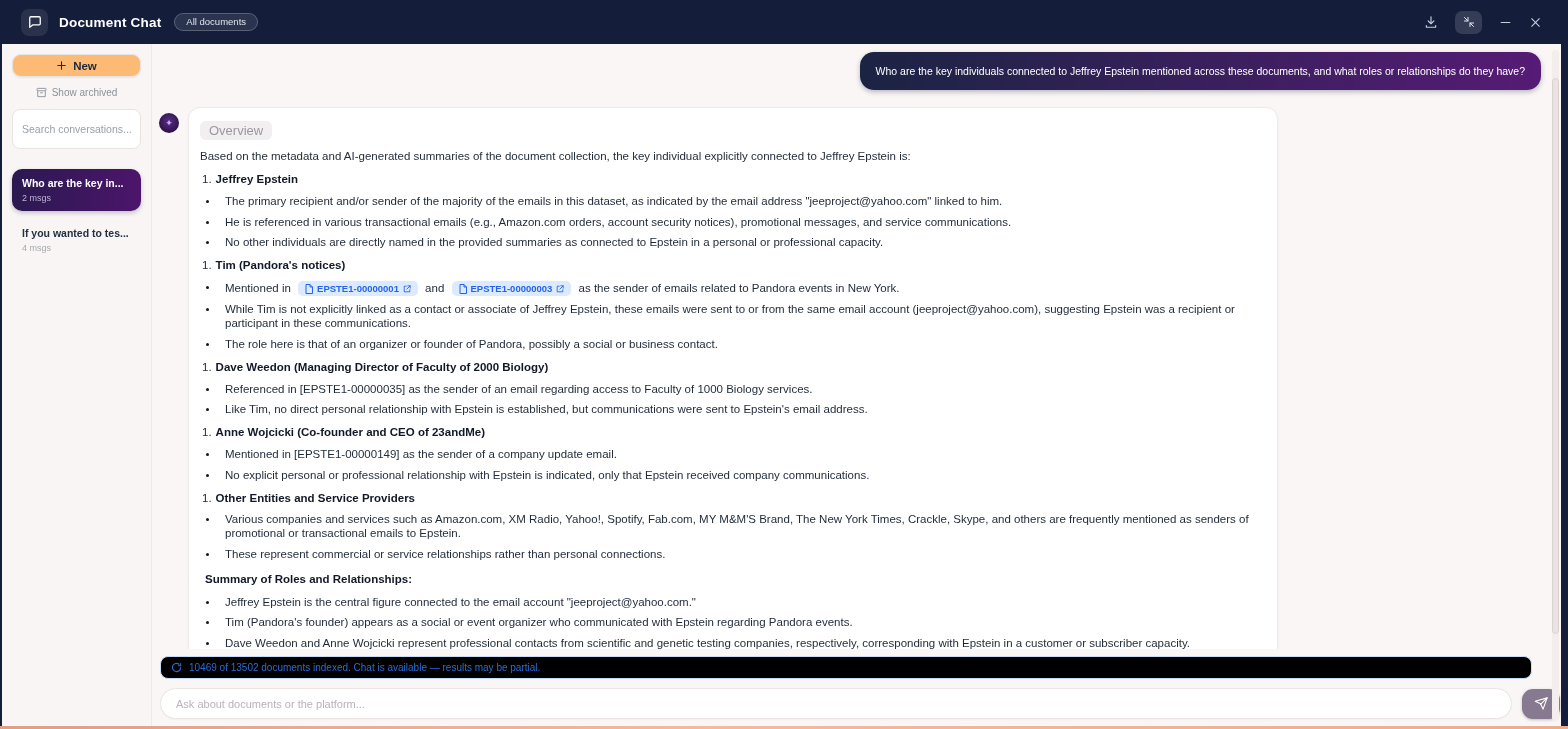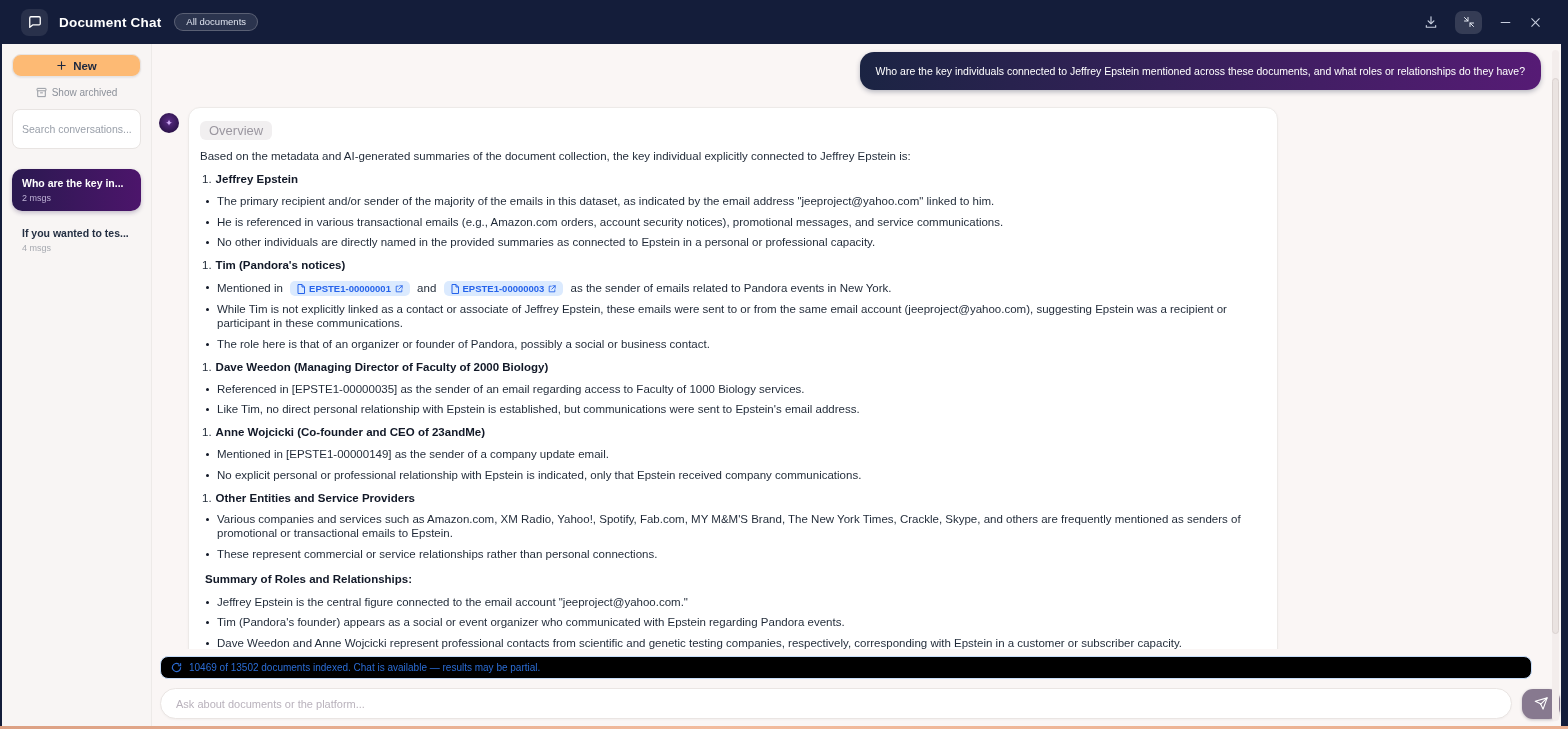--- a/index.html
+++ b/index.html
@@ -50,21 +50,21 @@
   .avatar{width:20px;height:20px;flex:none;border-radius:50%;margin-top:6px;
     background:radial-gradient(circle at 50% 42%,#5b2d86,#2a1248 75%);
     display:flex;align-items:center;justify-content:center;color:#cfa9f5;font-size:9px;line-height:1;}
   .card{background:#fff;border:1px solid #edeae8;border-radius:12px;width:1090px;padding:13px 11px 20px 11px;box-shadow:0 1px 3px rgba(30,30,40,.04);}
   .badge{display:inline-block;background:#f1eff0;color:#9b97a0;font-size:13px;border-radius:6px;padding:3px 9px;margin-bottom:10px;line-height:1;}
   .lead{font-size:11.5px;color:#1f2937;margin:0 0 9px 0;line-height:1.2;}
   .ni{font-size:11.5px;color:#111827;margin:9px 0 8px 2px;line-height:1.2;}
   .ni .n{margin-right:4px;color:#1f2937;}
   .ni b{font-weight:bold;}
   .hd{font-size:11.5px;font-weight:bold;color:#111827;margin:11px 0 9px 5px;line-height:1.2;}
-  .bl{display:flex;align-items:flex-start;gap:8px;padding-left:6px;margin:0 0 7px 0;font-size:11.5px;color:#1f2937;line-height:1.2;}
+  .bl{display:flex;align-items:flex-start;gap:16px;padding-left:6px;margin:0 0 7px 0;font-size:11.5px;color:#1f2937;line-height:1.2;}
   .bl .dot{width:3px;height:3px;border-radius:50%;background:#111827;flex:none;margin-top:5px;}
   .bl .bt{flex:1;}
   .chip{display:inline-flex;align-items:center;gap:4px;background:#dbeafe;color:#2563eb;border-radius:5px;
     padding:2px 7px;font-size:9.5px;font-weight:bold;margin:0 4px;vertical-align:middle;cursor:pointer;line-height:1.2;}
 
   
   .dock{position:absolute;left:0;right:0;bottom:0;background:#faf6f5;padding:7px 8px 10px 8px;z-index:5;}
   .banner{display:flex;align-items:center;gap:7px;background:#000000;border:1px solid #c6ddf9;border-radius:8px;
     height:23px;padding:0 10px;margin-right:28px;color:#2b6cd4;font-size:10px;}
   .inrow{display:flex;align-items:center;gap:10px;margin-top:9px;}

